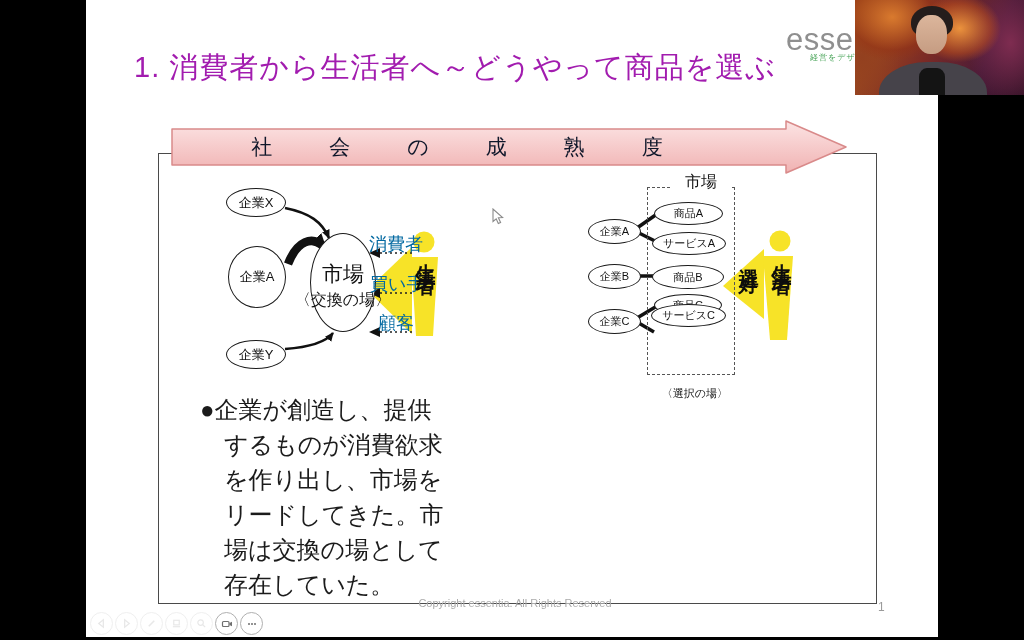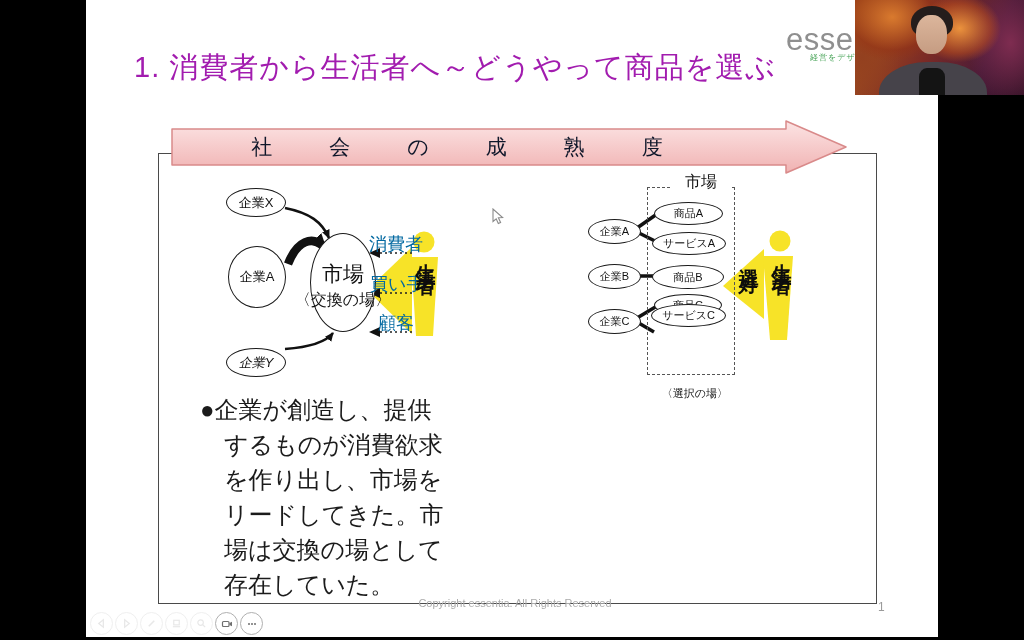--- a/index.html
+++ b/index.html
@@ -19,21 +19,21 @@
   .banner-svg{left:80px;top:118px;}
   .banner-label{left:100px;top:127px;width:560px;height:40px;display:flex;align-items:center;justify-content:center;
     font-size:21px;letter-spacing:18px;color:#0f172a;white-space:nowrap;}
   
   .ellipse{border:1.4px solid #1a1a1a;border-radius:50%;background:#fff;display:flex;
     align-items:center;justify-content:center;color:#111;}
   .f13{font-size:13px;} .f11{font-size:11px;}
   
   .co-x{left:140px;top:188px;width:58px;height:27px;}
   .co-a{left:142px;top:246px;width:56px;height:60px;}
-  .co-y{left:140px;top:348px;width:58px;height:27px;font-style:italic;}
+  .co-y{left:140px;top:340px;width:58px;height:27px;}
   .market-left{left:224px;top:233px;width:64px;height:97px;flex-direction:column;overflow:visible;}
   .market-left .m1{font-size:21px;margin-top:6px;}
   .market-left .m2{font-size:16px;white-space:nowrap;margin-top:2px;}
   .role{font-size:18px;color:#0369a1;white-space:nowrap;}
   .role-1{left:283px;top:232px;} .role-2{left:284px;top:272px;} .role-3{left:292px;top:311px;}
   
   .vtext{writing-mode:vertical-rl;text-orientation:upright;color:#0d0d0d;font-weight:600;}
   .seikatsu-left{left:327px;top:248px;font-size:20px;letter-spacing:6px;height:95px;}
   .seikatsu-right{left:683px;top:248px;font-size:20px;letter-spacing:6px;height:95px;}
   .senko{left:650px;top:253px;font-size:20px;letter-spacing:5px;height:62px;}

